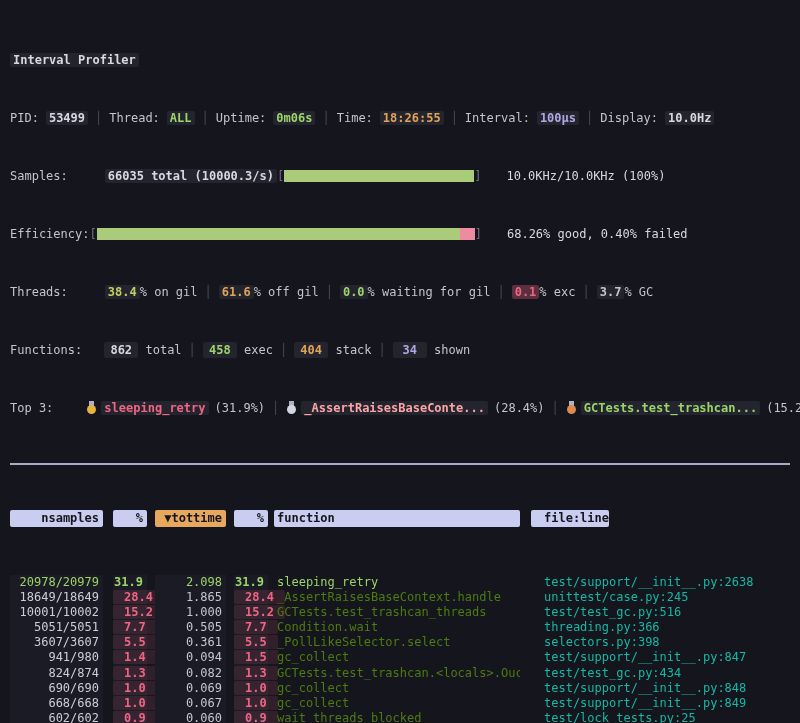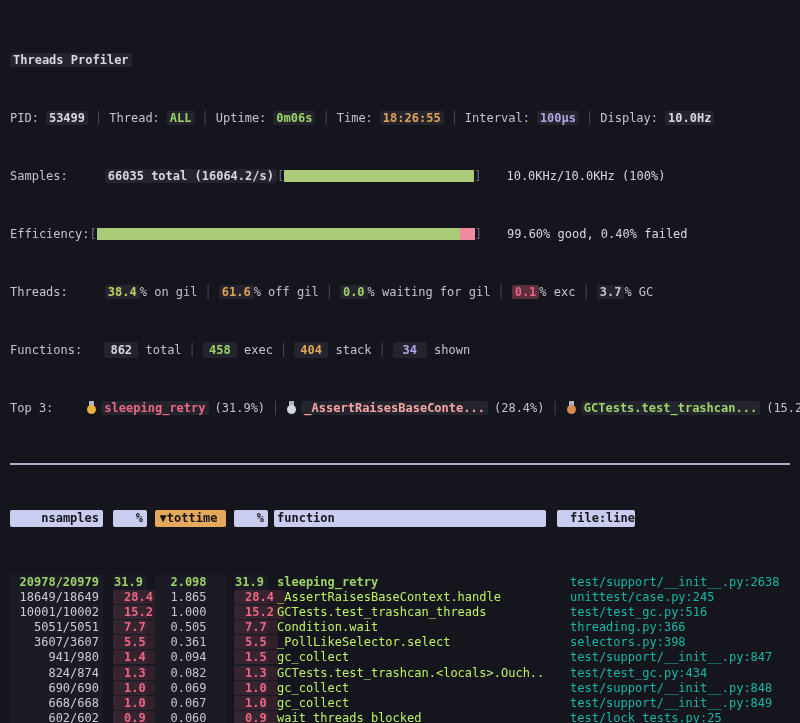--- a/index.html
+++ b/index.html
@@ -40,45 +40,45 @@
   
   .rule{height:2px;background:#a9adc9;margin:5px 0 3px 0}
   
   .thead{display:flex;height:17px;line-height:16px;margin-bottom:6px;white-space:pre}
   .thead .cell{background:#c9cdf0;color:#15151d;font-weight:bold;border-radius:2px}
   .thead .cell.sorted{background:#e6a85c}
   .row{display:flex;height:15.1px;line-height:15.1px;white-space:pre}
   .cell{display:inline-block}
   .c-ns{width:93px;text-align:right;padding-right:4px}
   .c-p1{width:34px;text-align:right;padding-right:4px;margin-left:10px}
-  .c-tt{width:71px;text-align:center;padding-right:4px;margin-left:8px}
+  .c-tt{width:71px;text-align:right;padding-right:4px;margin-left:8px}
   .c-p2{width:34px;text-align:right;padding-right:4px;margin-left:8px}
-  .c-fn{width:272px;margin-left:6px;padding-left:3px;overflow:hidden;white-space:nowrap}
+  .c-fn{width:246px;margin-left:6px;padding-left:3px;overflow:hidden;white-space:nowrap}
   .c-fl{margin-left:11px;padding-left:13px}
   .row .c-ns,.row .c-p1,.row .c-tt,.row .c-p2{background:#1b1b25}
   .row .c-ns{color:#cdcdd8}
   .row .c-tt{color:#c6c6d1}
-  .row .c-fn{color:#bef264}
+  .row .c-fn{color:#4d7c0f}
   .row .c-fl{color:#14b8a6;flex:1}
   .val.hot{color:#ee6684;font-weight:bold;background:rgba(238,102,132,.13);border-radius:2px;padding:0 11px}
-  .row.top .c-ns,.row.top .c-tt,.row.top .c-fn{color:#9cd468;font-weight:bold}
+  .row.top .c-ns,.row.top .c-tt,.row.top .c-fn{color:#9cd468;font-weight:normal}
   .row.top .val{color:#9cd468;font-weight:bold;background:none}
 </style>
 </head>
 <body>
 
 <div class="screen">
 
-  <div class="hline"><span class="chip b v-white">Threads Profiler</span></div>
+  <div class="hline"><span class="chip b v-white">Interval Profiler</span></div>
 
   <div class="hline"><span>PID:</span><span class="chip b v-white gap">53499</span><span class="sep">│</span><span>Thread:</span><span class="chip b v-green gap">ALL</span><span class="sep">│</span><span>Uptime:</span><span class="chip b v-green gap">0m06s</span><span class="sep">│</span><span>Time:</span><span class="chip b v-orange gap">18:26:55</span><span class="sep">│</span><span>Interval:</span><span class="chip b v-lav gap">100µs</span><span class="sep">│</span><span>Display:</span><span class="chip b v-white gap">10.0Hz</span></div>
 
-  <div class="hline"><span>Samples:</span><span class="chip b v-white m-samp">66035 total (16064.2/s)</span><span class="bracket">[</span><span class="bar bar-samples"></span><span class="bracket">]</span><span class="after-bar v-white">10.0KHz/10.0KHz (100%)</span></div>
+  <div class="hline"><span>Samples:</span><span class="chip b v-white m-samp">66035 total (10000.3/s)</span><span class="bracket">[</span><span class="bar bar-samples"></span><span class="bracket">]</span><span class="after-bar v-white">10.0KHz/10.0KHz (100%)</span></div>
 
-  <div class="hline"><span>Efficiency:</span><span class="bracket">[</span><span class="bar bar-eff"><span class="fail"></span></span><span class="bracket">]</span><span class="after-bar v-white">99.60% good, 0.40% failed</span></div>
+  <div class="hline"><span>Efficiency:</span><span class="bracket">[</span><span class="bar bar-eff"><span class="fail"></span></span><span class="bracket">]</span><span class="after-bar v-white">68.26% good, 0.40% failed</span></div>
 
   <div class="hline"><span>Threads:</span><span class="items m-thr"><span class="chip b v-lime">38.4</span><span>% on gil</span><span class="sep">│</span><span class="chip b v-orange">61.6</span><span>% off gil</span><span class="sep">│</span><span class="chip b v-green">0.0</span><span>% waiting for gil</span><span class="sep">│</span><span class="chip b v-alert">0.1</span><span>% exc</span><span class="sep">│</span><span class="chip b v-plain">3.7</span><span>% GC</span></span></div>
 
   <div class="hline"><span>Functions:</span><span class="items m-fun"><span class="chip b v-white numw">862</span><span> total</span><span class="sep">│</span><span class="chip b v-green numw">458</span><span> exec</span><span class="sep">│</span><span class="chip b v-orange numw">404</span><span> stack</span><span class="sep">│</span><span class="chip b v-lav numw">34</span><span> shown</span></span></div>
 
   <div class="hline"><span>Top 3:</span><span class="items m-top"><span class="medal medal-gold"></span><span class="chip b n-red">sleeping_retry</span><span class="pct">(31.9%)</span><span class="sep">│</span><span class="medal medal-silver"></span><span class="chip b n-tan">_AssertRaisesBaseConte...</span><span class="pct">(28.4%)</span><span class="sep">│</span><span class="medal medal-bronze"></span><span class="chip b n-green">GCTests.test_trashcan...</span><span class="pct">(15.2%)</span></span></div>
 
   <div class="rule"></div>
 
   <div class="thead"><span class="cell c-ns">nsamples</span><span class="cell c-p1">%</span><span class="cell c-tt sorted">▼tottime</span><span class="cell c-p2">%</span><span class="cell c-fn">function</span><span class="cell c-fl">file:line</span></div>

